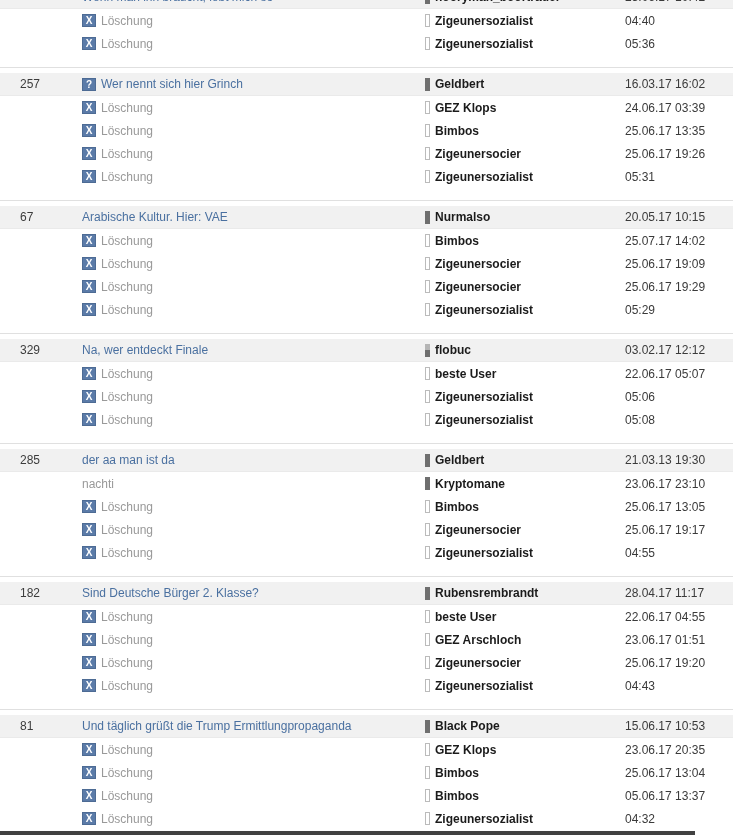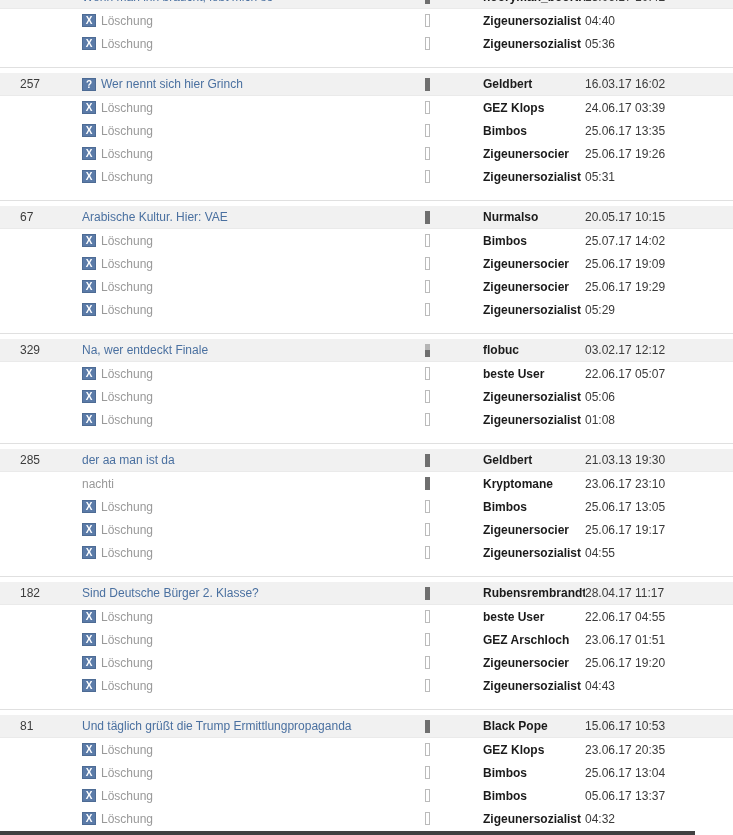--- a/index.html
+++ b/index.html
@@ -23,21 +23,21 @@
   }
   .row.header {
     background: #f1f1f1;
     border-bottom: 1px solid #eaeaea;
   }
 
   .cell { overflow: hidden; white-space: nowrap; }
   .cell.num { padding-left: 20px; color: #3c3c3c; }
   .cell.title { display: flex; align-items: center; }
   .cell.user { display: flex; align-items: center; }
-  .cell.time { color: #3a3a3a; }
+  .cell.time { color: #3a3a3a; margin-left: 40px; }
 
   .thread-link {
     color: #4a70a0;
     text-decoration: none;
     cursor: pointer;
   }
   .plabel { color: #999999; }
 
   .sqicon {
     display: inline-flex;
@@ -57,21 +57,21 @@
   .uicon {
     display: inline-block;
     width: 5px; height: 13px;
     margin-right: 5px;
     flex: 0 0 auto;
   }
   .uicon.solid   { background: #6f6f6f; }
   .uicon.outline { background: #ffffff; border: 1px solid #bbbbbb; }
   .uicon.half    { background: linear-gradient(to bottom, #b5b5b5 0 50%, #6f6f6f 50% 100%); }
 
-  .uname { font-weight: bold; color: #1b1b1b; margin-left: 48px; }
+  .uname { font-weight: bold; color: #1b1b1b; }
 
   #footer-bar {
     margin-top: 1px;
     width: 695px;
     height: 5px;
     background: #414141;
   }
 </style>
 </head>
 <body>
@@ -296,21 +296,21 @@
   <div class="row post">
     <div class="cell num"></div>
     <div class="cell title">
       <span class="sqicon xicon">X</span>
       <span class="plabel">Löschung</span>
     </div>
     <div class="cell user">
       <span class="uicon outline"></span>
       <span class="uname">Zigeunersozialist</span>
     </div>
-    <div class="cell time">01:08</div>
+    <div class="cell time">05:08</div>
   </div>
 </section>
 
   <section class="group">
     <div class="row header">
       <div class="cell num">285</div>
       <div class="cell title">
 
         <a class="thread-link">der aa man ist da</a>
       </div>

